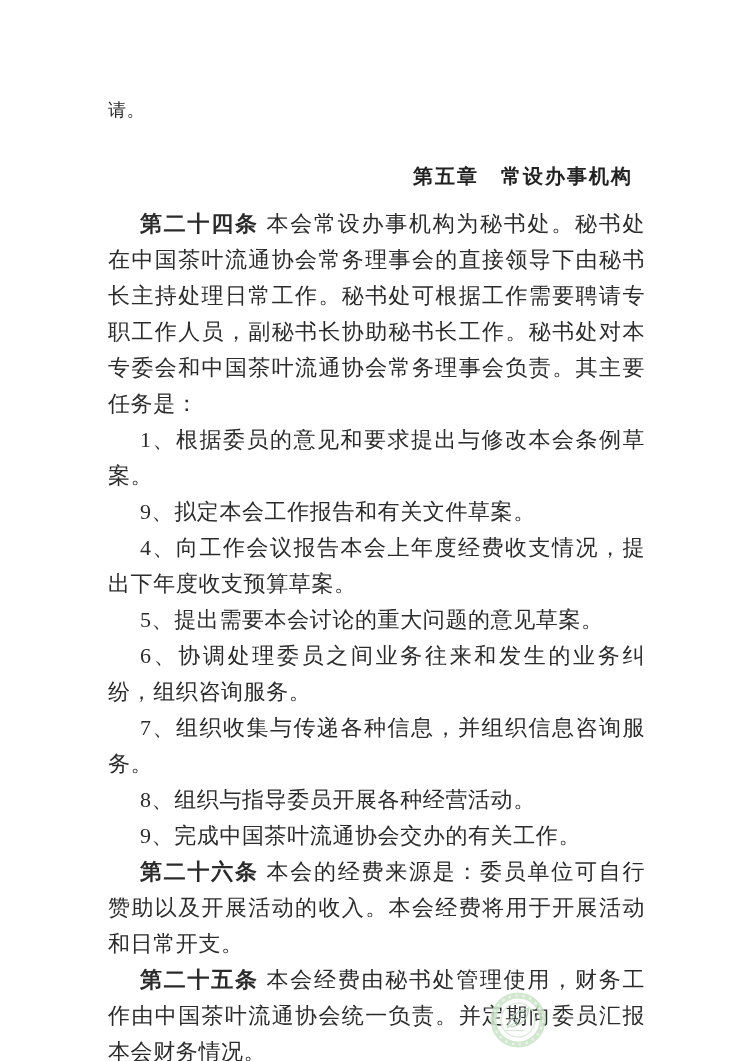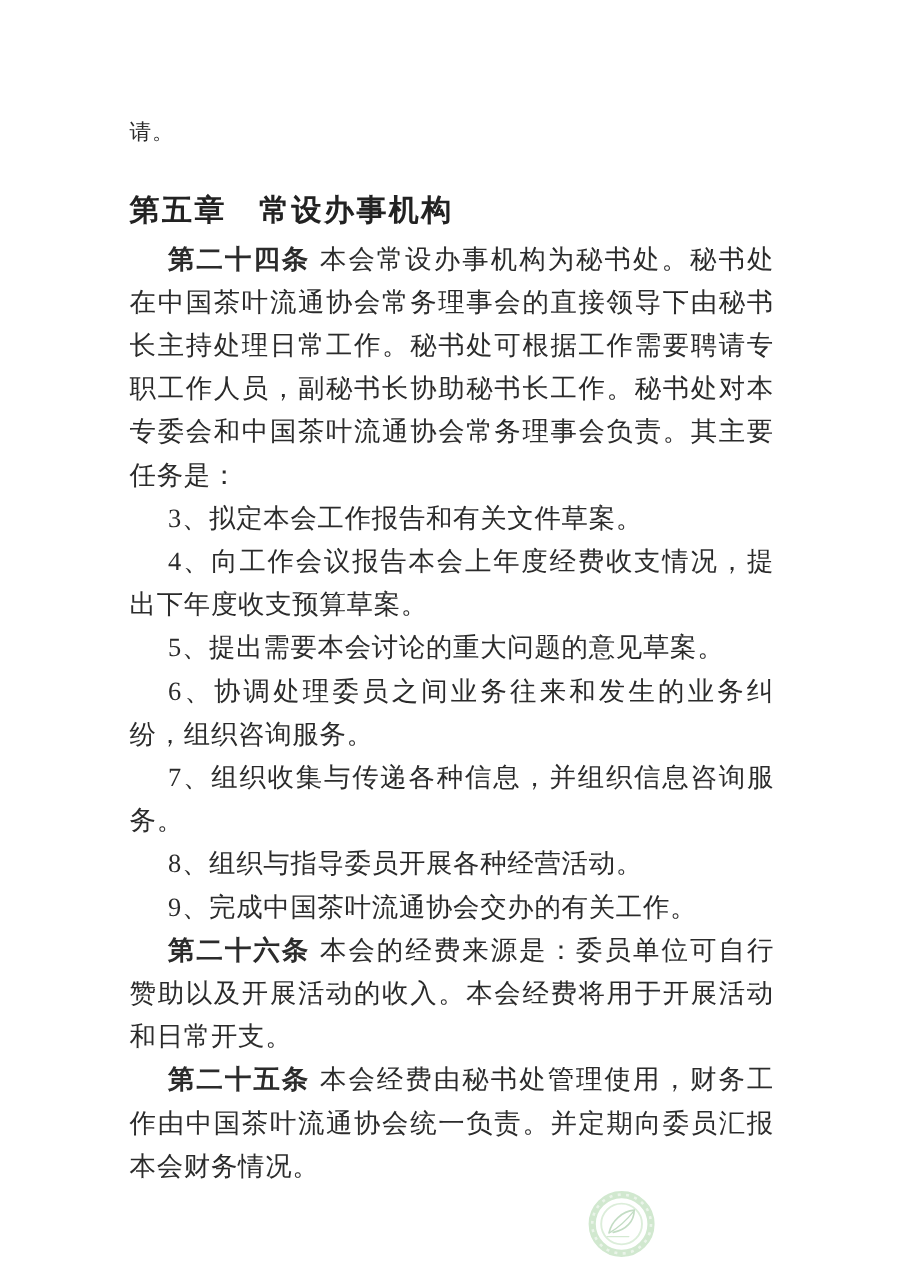--- a/index.html
+++ b/index.html
@@ -20,24 +20,24 @@
     left: 108px; top: 0;
     width: 537px;
   }
   .continuation {
     margin: 92px 0 0 0;
     font-size: 18px;
     line-height: 36px;
     letter-spacing: 0.6px;
   }
   h2.chapter {
-    margin: 0; padding: 0;
-    font-size: 25px;
+    margin: 12px; padding: 0;
+    font-size: 20px;
     font-weight: bold;
-    text-align: left;
+    text-align: right;
     line-height: 36px;
     letter-spacing: 2px;
     color: #222;
   }
   h2.chapter-5 { margin-top: 30px; }
   h2.chapter-6 { margin-top: 26px; }
   p.body {
     margin: 0; padding: 0;
     font-size: 22px;
     line-height: 36px;
@@ -64,21 +64,22 @@
   <div class="content">
 
     <p class="continuation">请。</p>
 
     <h2 class="chapter chapter-5">第五章　常设办事机构</h2>
 
     <p class="body article-first">
       <span class="lead">第二十四条</span><span>本会常设办事机构为秘书处。秘书处在中国茶叶流通协会常务理事会的直接领导下由秘书长主持处理日常工作。秘书处可根据工作需要聘请专职工作人员，副秘书长协助秘书长工作。秘书处对本专委会和中国茶叶流通协会常务理事会负责。其主要任务是：</span>
     </p>
 
-    <p class="body">3、拟定本会工作报告和有关文件草案。</p>
+    <p class="body">1、根据委员的意见和要求提出与修改本会条例草案。</p>
+    <p class="body">9、拟定本会工作报告和有关文件草案。</p>
     <p class="body">4、向工作会议报告本会上年度经费收支情况，提出下年度收支预算草案。</p>
     <p class="body">5、提出需要本会讨论的重大问题的意见草案。</p>
     <p class="body">6、协调处理委员之间业务往来和发生的业务纠纷，组织咨询服务。</p>
     <p class="body">7、组织收集与传递各种信息，并组织信息咨询服务。</p>
     <p class="body">8、组织与指导委员开展各种经营活动。</p>
     <p class="body">9、完成中国茶叶流通协会交办的有关工作。</p>
 
 
     <p class="body">
       <span class="lead">第二十六条</span><span>本会的经费来源是：委员单位可自行赞助以及开展活动的收入。本会经费将用于开展活动和日常开支。</span>

